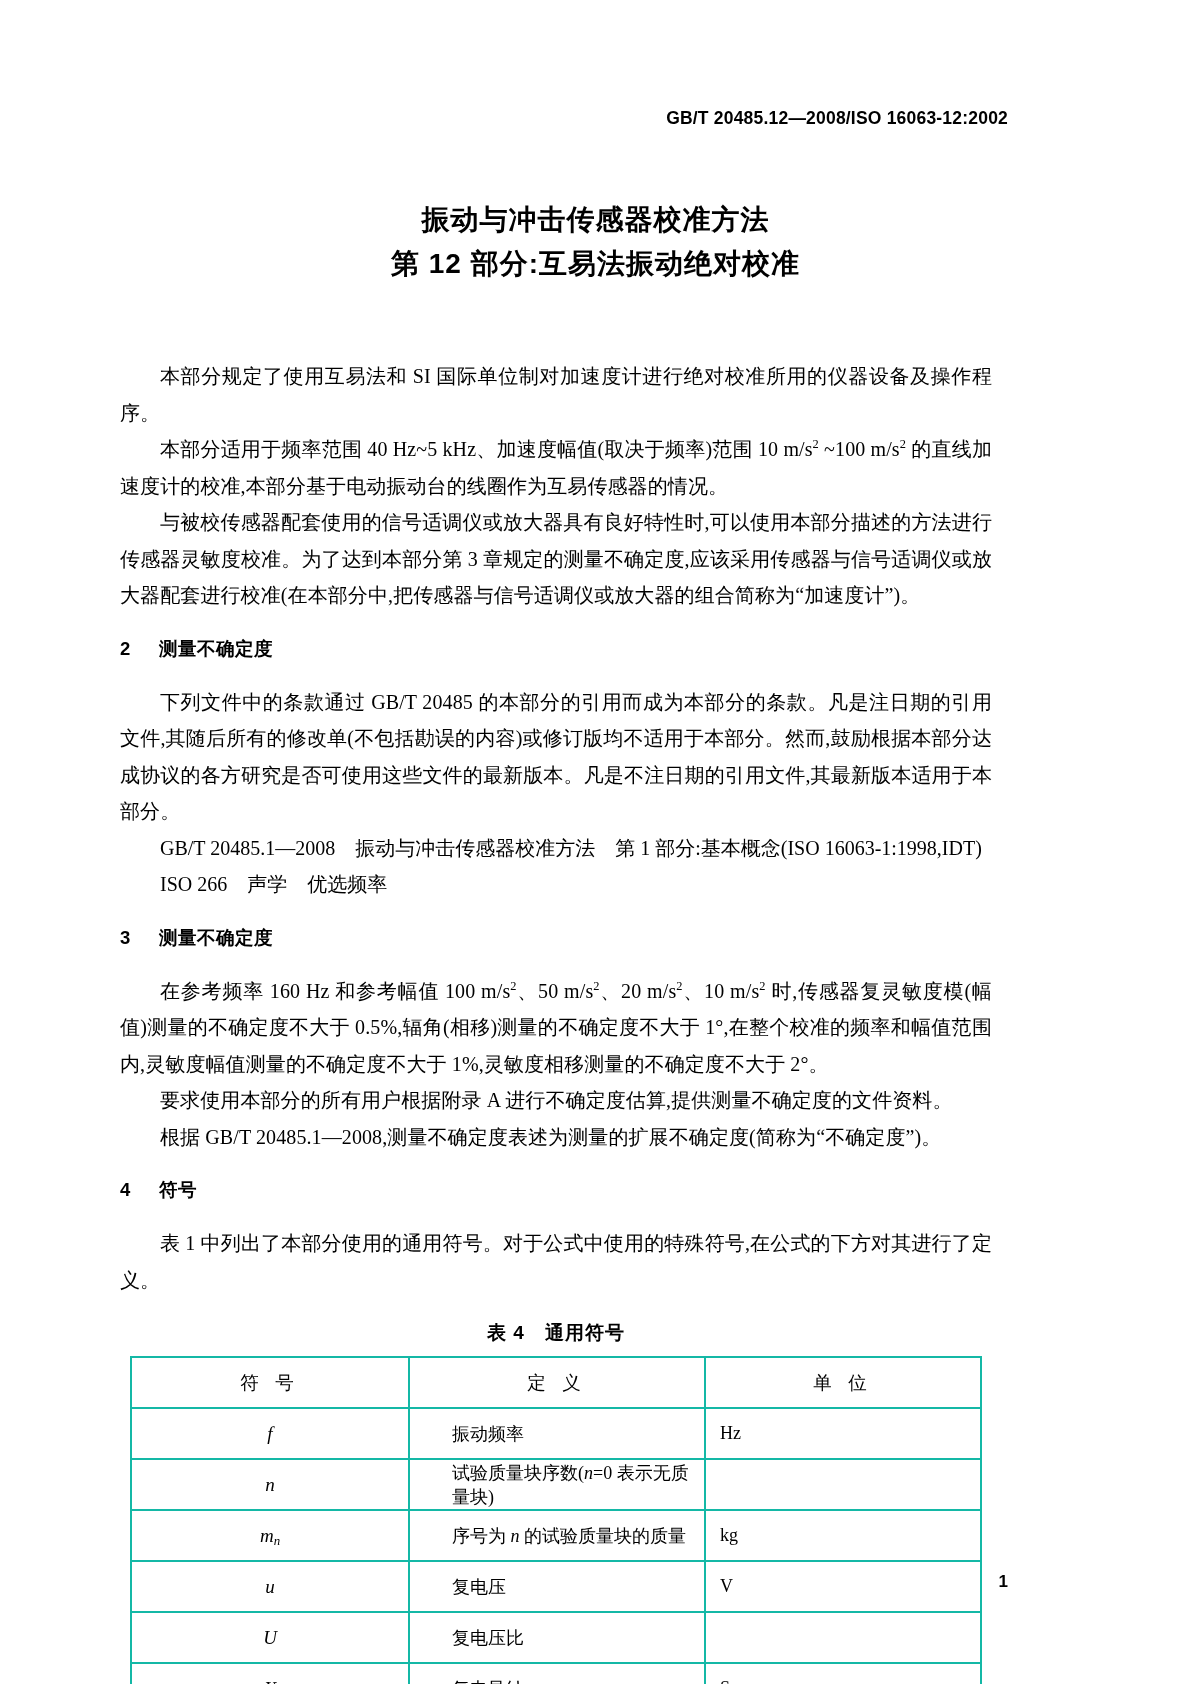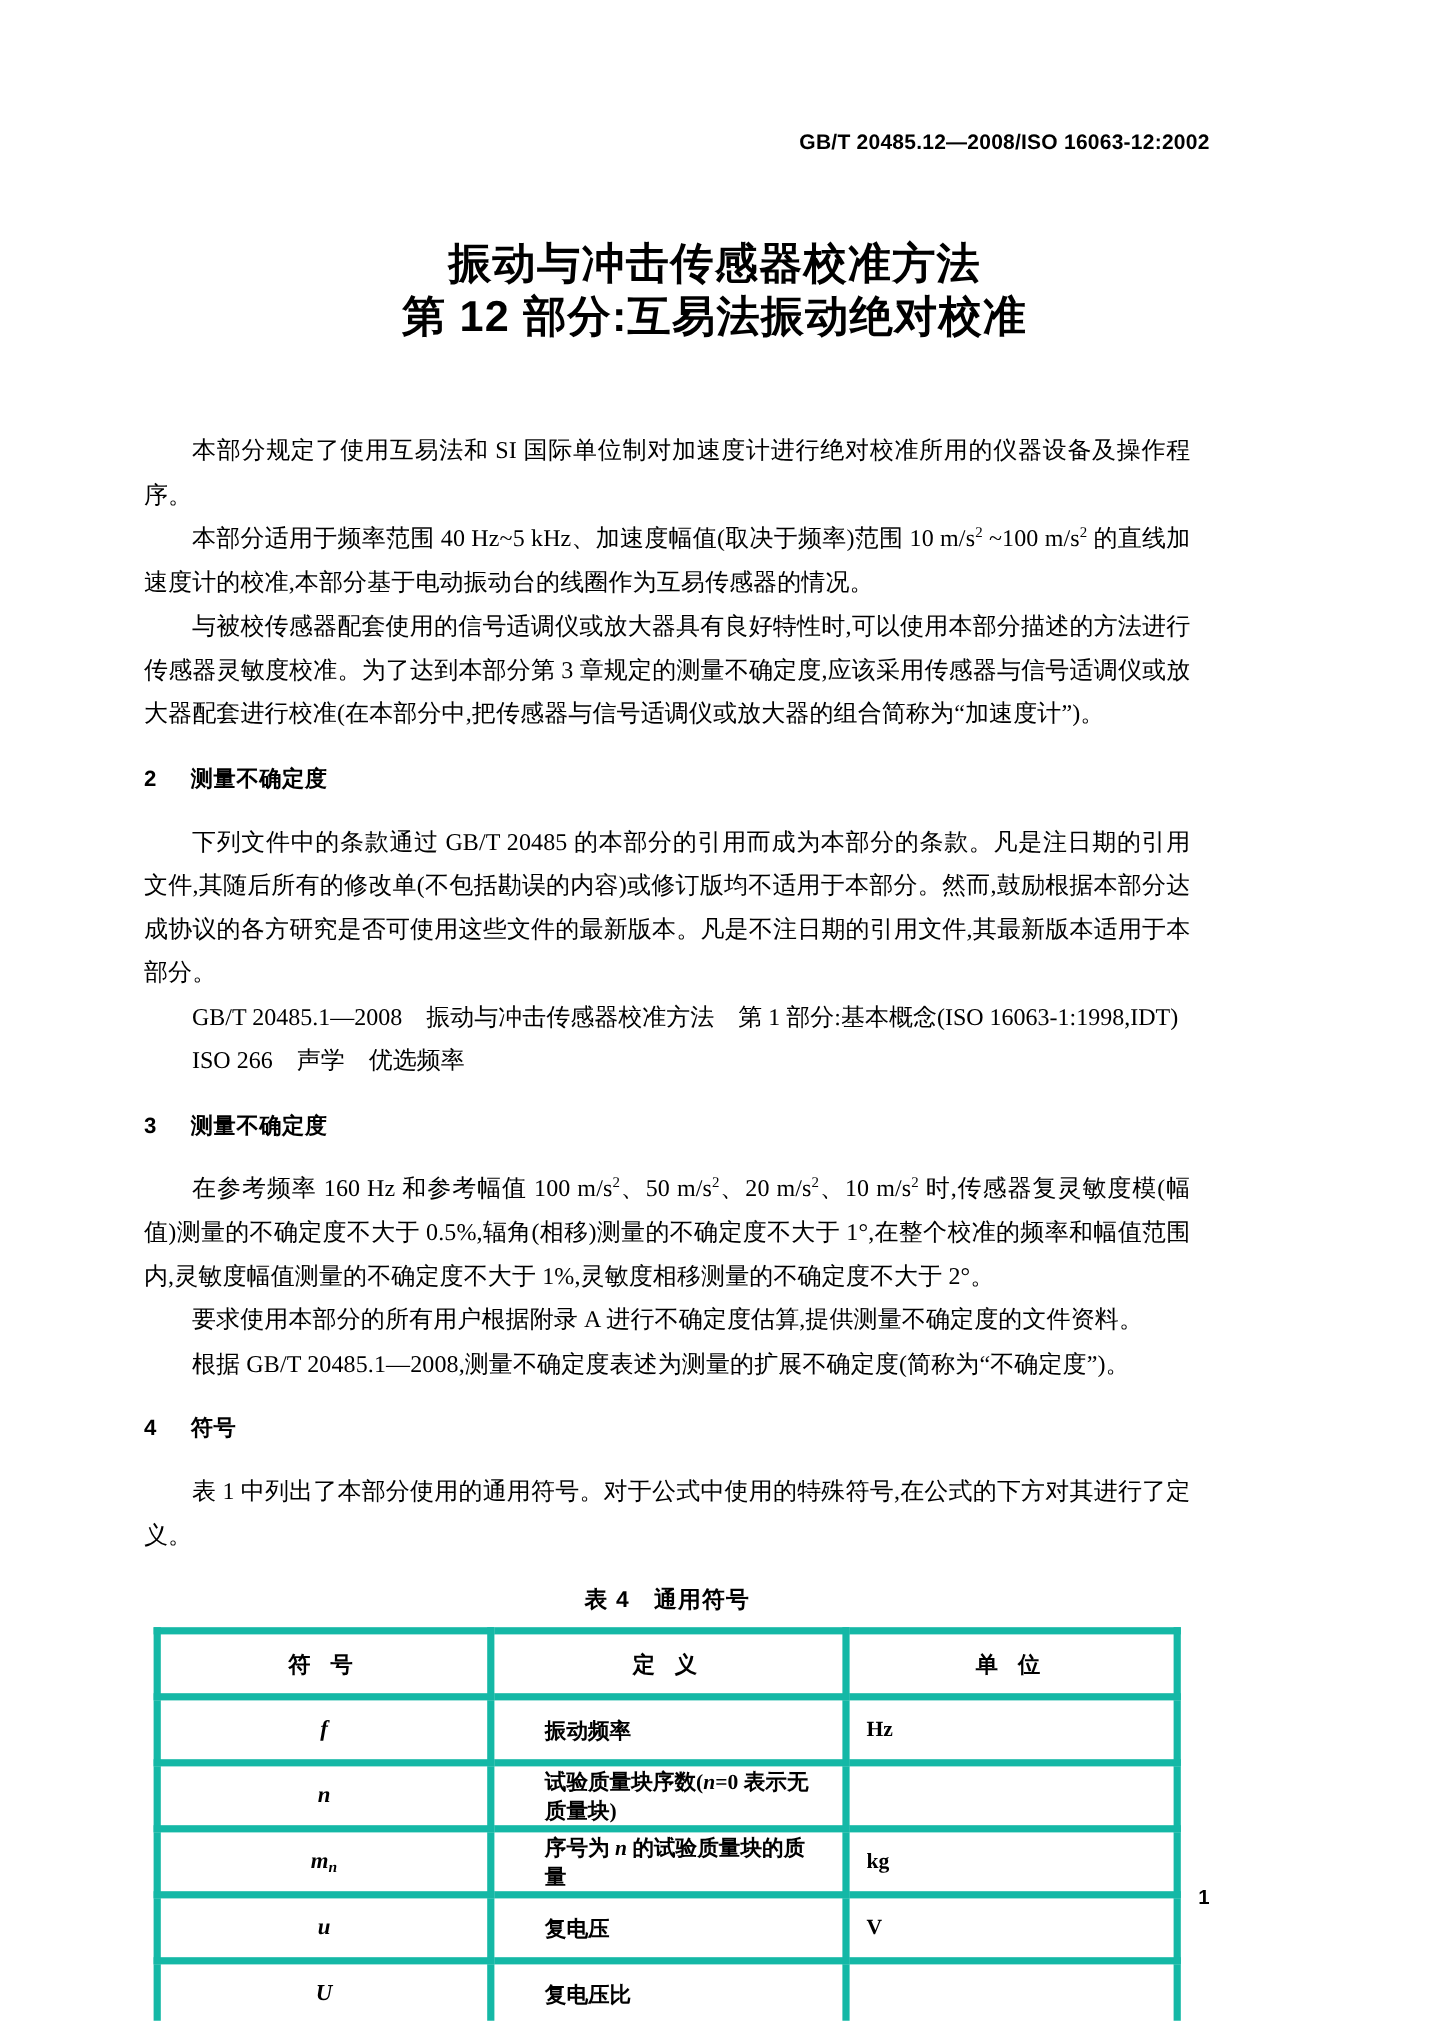--- a/index.html
+++ b/index.html
@@ -35,21 +35,21 @@
   }
   
   .doc-title {
     position: absolute;
     top: 198px;
     left: 0;
     width: 1191px;
     text-align: center;
     font-family: "Liberation Sans", "DejaVu Sans", sans-serif;
     font-weight: bold;
-    font-size: 36px;
+    font-size: 28px;
     line-height: 44px;
     letter-spacing: 1px;
   }
   .doc-title .line2 { display: block; }
 
   
   .content {
     position: absolute;
     top: 338px;
     left: 120px;
@@ -95,22 +95,22 @@
     margin: 22px 0 10px 0;
     letter-spacing: 1px;
   }
   table.sym {
     border-collapse: collapse;
     width: 850px;
     margin: 0 auto;
     table-layout: fixed;
   }
   table.sym td, table.sym th {
-    border: 6px solid #14b8a6;
-    font-weight: bold;
+    border: 2px solid #14b8a6;
+    font-weight: normal;
     font-size: 18px;
     height: 49px;
     padding: 0 14px;
     vertical-align: middle;
     margin-top: 36px;
   }
   table.sym thead td {
     text-align: center;
     letter-spacing: 6px;
     font-size: 18.5px;

